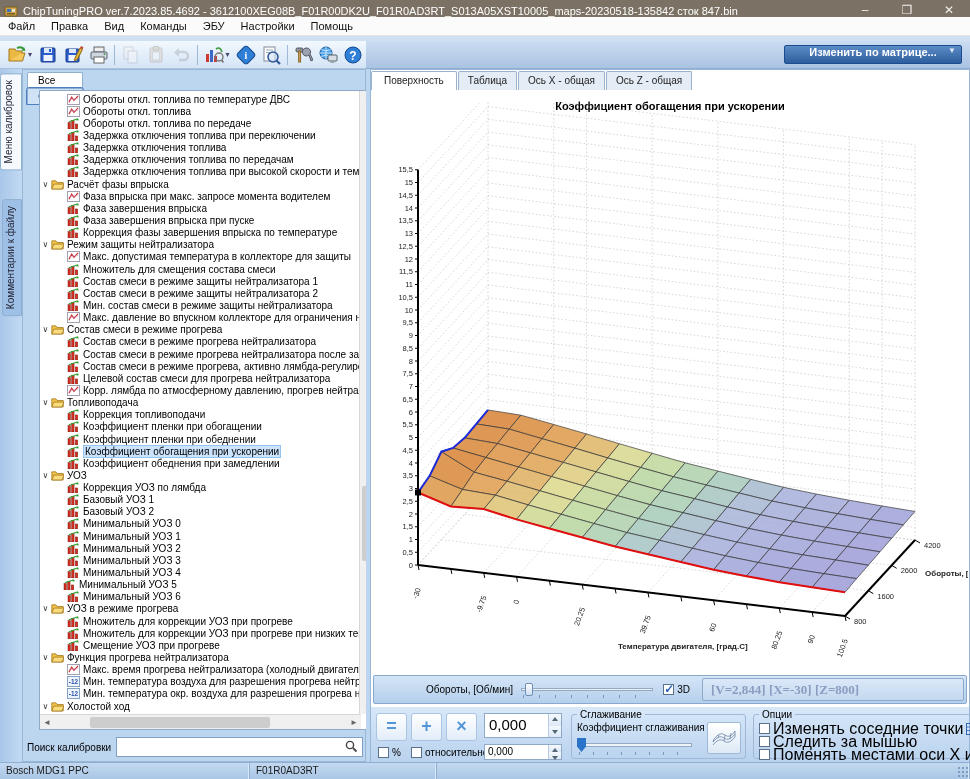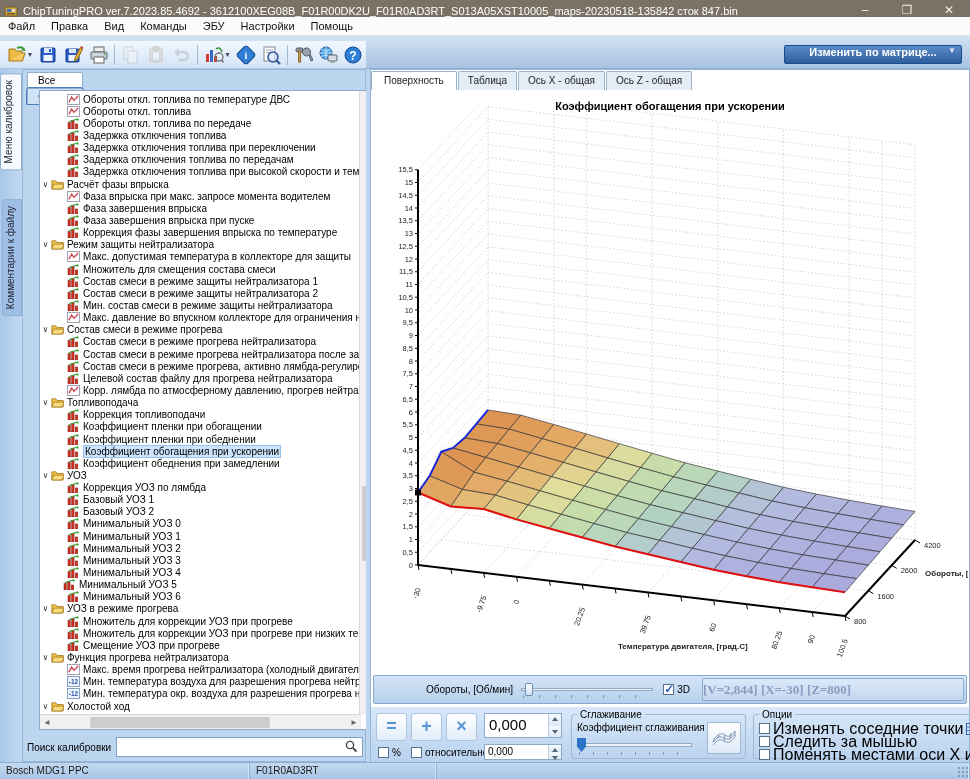--- a/index.html
+++ b/index.html
@@ -77,21 +77,21 @@
   .sliderpanel { position:absolute; left:2px; top:605px; width:594px; height:29px; background:linear-gradient(#d4e5f7,#b5cfec); border:1px solid #88a9ce; border-radius:2px; display:flex; align-items:center; }
   .axname { margin-left:52px; font-size:10px; color:#000; }
   .hslider { position:relative; width:132px; height:16px; margin-left:8px; }
   .hslider .track { position:absolute; left:0; right:0; top:6px; height:3px; background:#eef3fa; border:1px solid #93a9c4; }
   .hslider .thumb { position:absolute; left:4px; top:1px; width:8px; height:13px; background:linear-gradient(#fdfeff,#cfe0f2); border:1px solid #6f90b5; border-radius:2px; }
   .hslider .ticks { position:absolute; left:2px; right:2px; top:13px; height:3px;
      background-image:repeating-linear-gradient(90deg,#7e97b5 0 1px,transparent 1px 16px); }
   .cb { width:11px; height:11px; background:#fff; border:1px solid #5a718c; display:inline-block; position:relative; flex:0 0 auto; }
   .cb.checked::after { content:"✓"; position:absolute; left:0px; top:-3px; color:#2a62b5; font-size:12px; font-weight:bold; }
   .cb3dwrap { display:flex; align-items:center; gap:3px; margin-left:10px; font-size:10px; }
-  .readout { margin-left:12px; width:262px; height:23px; background:linear-gradient(#dbe9f9,#c3d8ef); border:1px solid #8fa9c8; border-radius:2px; color:#8b9cc0; font-family:"Liberation Serif", serif; font-weight:bold; font-size:13px; line-height:21px; }
+  .readout { margin-left:12px; width:262px; height:23px; background:linear-gradient(#dbe9f9,#c3d8ef); border:1px solid #8fa9c8; border-radius:2px; color:#8b9cc0; font-family:"Liberation Serif", serif; font-weight:bold; font-size:13px; line-height:21px; padding-left:8px; }
 
   
   .ctrlpanel { position:absolute; left:0px; top:636px; width:598px; height:56px; background:linear-gradient(#d8e8f9,#b9d2ee); border-top:1px solid #fff; }
   .opbtn { position:absolute; width:31px; height:28px; background:linear-gradient(#ffffff,#e2edf9); border:1px solid #aac4e2; border-radius:3px; color:#5496d8; font-size:18px; font-weight:bold; text-align:center; line-height:25px; }
   .cblabel { position:absolute; font-size:10px; color:#000; display:flex; gap:3px; align-items:center; }
   .spin { position:absolute; background:#fff; border:1px solid #8fa9c8; display:flex; }
   .spin .val { flex:1; font-size:15px; padding:2px 4px; }
   .spin.small .val { font-size:10px; padding:1px 3px; }
   .spin .updown { width:13px; display:flex; flex-direction:column; border-left:1px solid #b9cbe0; }
   .spin .updown div { flex:1; background:linear-gradient(#f4f9fe,#dce9f7); position:relative; }
@@ -333,33 +333,33 @@
             <div class="trow" style="padding-left: 27px;">
               <span class="ticon">
                 <svg width="13" height="11" viewBox="0 0 14 12">
                   <rect x="1" y="5" width="2.6" height="7" fill="#d03020" stroke="#7c150c" stroke-width="0.5"></rect>
                   <rect x="5" y="2.5" width="2.6" height="9.5" fill="#d03020" stroke="#7c150c" stroke-width="0.5"></rect>
                   <rect x="9" y="6.5" width="2.6" height="5.5" fill="#d03020" stroke="#7c150c" stroke-width="0.5"></rect>
                   <path d="M2 4 L11 1" stroke="#2f9e2f" stroke-width="1.2"></path>
                   <path d="M11.5 0 l1.5 2.5 -3 0.3 Z" fill="#2f9e2f"></path>
                 </svg>
               </span>
+              <span class="lbl">Задержка отключения топлива при переключении</span>
+            </div>
+            <div class="trow" style="padding-left: 27px;">
+              <span class="ticon">
+                <svg width="13" height="11" viewBox="0 0 14 12">
+                  <rect x="1" y="5" width="2.6" height="7" fill="#d03020" stroke="#7c150c" stroke-width="0.5"></rect>
+                  <rect x="5" y="2.5" width="2.6" height="9.5" fill="#d03020" stroke="#7c150c" stroke-width="0.5"></rect>
+                  <rect x="9" y="6.5" width="2.6" height="5.5" fill="#d03020" stroke="#7c150c" stroke-width="0.5"></rect>
+                  <path d="M2 4 L11 1" stroke="#2f9e2f" stroke-width="1.2"></path>
+                  <path d="M11.5 0 l1.5 2.5 -3 0.3 Z" fill="#2f9e2f"></path>
+                </svg>
+              </span>
               <span class="lbl">Задержка отключения топлива</span>
-            </div>
-            <div class="trow" style="padding-left: 27px;">
-              <span class="ticon">
-                <svg width="13" height="11" viewBox="0 0 14 12">
-                  <rect x="1" y="5" width="2.6" height="7" fill="#d03020" stroke="#7c150c" stroke-width="0.5"></rect>
-                  <rect x="5" y="2.5" width="2.6" height="9.5" fill="#d03020" stroke="#7c150c" stroke-width="0.5"></rect>
-                  <rect x="9" y="6.5" width="2.6" height="5.5" fill="#d03020" stroke="#7c150c" stroke-width="0.5"></rect>
-                  <path d="M2 4 L11 1" stroke="#2f9e2f" stroke-width="1.2"></path>
-                  <path d="M11.5 0 l1.5 2.5 -3 0.3 Z" fill="#2f9e2f"></path>
-                </svg>
-              </span>
-              <span class="lbl">Задержка отключения топлива при переключении</span>
             </div>
             <div class="trow" style="padding-left: 27px;">
               <span class="ticon">
                 <svg width="13" height="11" viewBox="0 0 14 12">
                   <rect x="1" y="5" width="2.6" height="7" fill="#d03020" stroke="#7c150c" stroke-width="0.5"></rect>
                   <rect x="5" y="2.5" width="2.6" height="9.5" fill="#d03020" stroke="#7c150c" stroke-width="0.5"></rect>
                   <rect x="9" y="6.5" width="2.6" height="5.5" fill="#d03020" stroke="#7c150c" stroke-width="0.5"></rect>
                   <path d="M2 4 L11 1" stroke="#2f9e2f" stroke-width="1.2"></path>
                   <path d="M11.5 0 l1.5 2.5 -3 0.3 Z" fill="#2f9e2f"></path>
                 </svg>
@@ -561,21 +561,21 @@
             <div class="trow" style="padding-left: 27px;">
               <span class="ticon">
                 <svg width="13" height="11" viewBox="0 0 14 12">
                   <rect x="1" y="5" width="2.6" height="7" fill="#d03020" stroke="#7c150c" stroke-width="0.5"></rect>
                   <rect x="5" y="2.5" width="2.6" height="9.5" fill="#d03020" stroke="#7c150c" stroke-width="0.5"></rect>
                   <rect x="9" y="6.5" width="2.6" height="5.5" fill="#d03020" stroke="#7c150c" stroke-width="0.5"></rect>
                   <path d="M2 4 L11 1" stroke="#2f9e2f" stroke-width="1.2"></path>
                   <path d="M11.5 0 l1.5 2.5 -3 0.3 Z" fill="#2f9e2f"></path>
                 </svg>
               </span>
-              <span class="lbl">Целевой состав файлу для прогрева нейтрализатора</span>
+              <span class="lbl">Целевой состав смеси для прогрева нейтрализатора</span>
             </div>
             <div class="trow" style="padding-left: 27px;">
               <span class="ticon">
                 <svg width="13" height="11" viewBox="0 0 14 12">
                   <rect x="0.5" y="0.5" width="13" height="11" fill="#fff" stroke="#99a"></rect>
                   <path d="M2 9 L5 3.5 7.5 7 12 2" fill="none" stroke="#cc2b2b" stroke-width="1.3"></path>
                   <path d="M2 6 L12 5" stroke="#b9c" stroke-width="0.6"></path>
                 </svg>
               </span>
               <span class="lbl">Корр. лямбда по атмосферному давлению, прогрев нейтрализатора</span>

